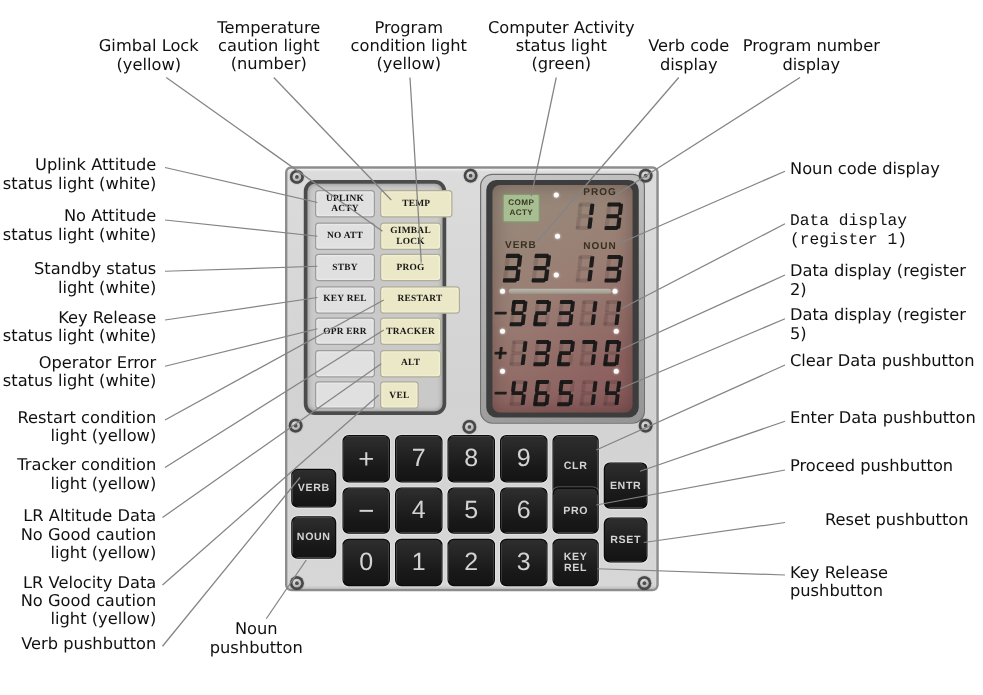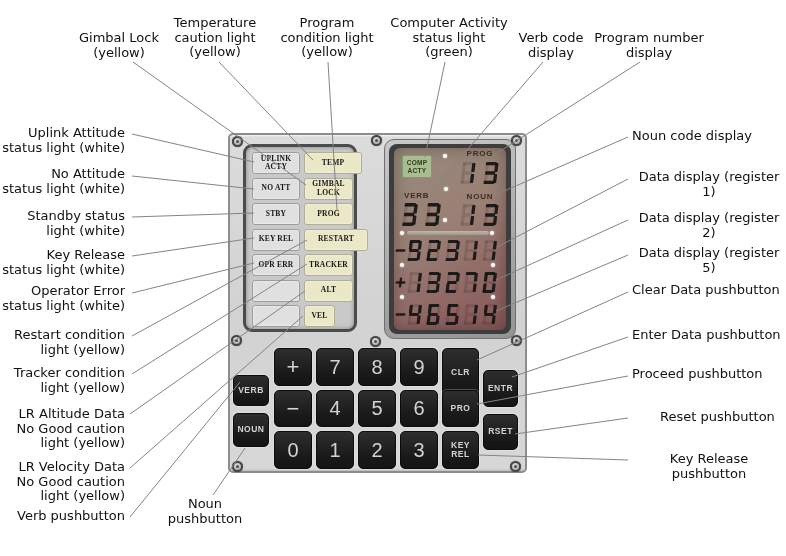--- a/index.html
+++ b/index.html
@@ -60,21 +60,21 @@
   .key.num{font-size:20px;}
   .key.sign{font-size:22px;}
   .key.word{font-size:8.5px;font-weight:bold;letter-spacing:.5px;line-height:9.5px;white-space:pre-line;}
 
   
   #lines{position:absolute;left:0;top:0;z-index:5;pointer-events:none;}
   .ann{position:absolute;z-index:6;font-size:13px;line-height:14.6px;color:#111;
        white-space:pre-line;}
   .ann.center{transform:translateX(-50%);text-align:center;}
   .ann.right{transform:translateX(-100%);text-align:right;}
-  .ann.left{text-align:center;}
+  .ann.left{text-align:left;}
 </style>
 </head>
 <body>
 
 <div class="stage">
   <svg id="lines" width="786" height="556">
       <line x1="133" y1="62" x2="306" y2="185" stroke="#848484" stroke-width="1"></line>
       <line x1="219" y1="62" x2="313" y2="160" stroke="#848484" stroke-width="1"></line>
       <line x1="328" y1="62" x2="337" y2="210" stroke="#848484" stroke-width="1"></line>
       <line x1="445" y1="62" x2="425" y2="157" stroke="#848484" stroke-width="1"></line>
@@ -487,21 +487,21 @@
       <div class="screw" style="left: 509.5px; top: 460.5px;">
         <div class="in"></div>
         <div class="dot"></div>
       </div>
     </div>
   <div id="annotations">
       <div class="ann center" style="left: 119px; top: 31px;">Gimbal Lock
 (yellow)</div>
       <div class="ann center" style="left: 215px; top: 16px;">Temperature
 caution light
-(yellow)</div>
+(number)</div>
       <div class="ann center" style="left: 327px; top: 16px;">Program
 condition light
 (yellow)</div>
       <div class="ann center" style="left: 449px; top: 16px;">Computer Activity
 status light
 (green)</div>
       <div class="ann center" style="left: 551px; top: 31px;">Verb code
 display</div>
       <div class="ann center" style="left: 649px; top: 31px;">Program number
 display</div>
@@ -522,21 +522,21 @@
       <div class="ann right" style="left: 125px; top: 407px;">LR Altitude Data
 No Good caution
 light (yellow)</div>
       <div class="ann right" style="left: 125px; top: 460px;">LR Velocity Data
 No Good caution
 light (yellow)</div>
       <div class="ann right" style="left: 125px; top: 509px;">Verb pushbutton</div>
       <div class="ann center" style="left: 205px; top: 497px;">Noun
 pushbutton</div>
       <div class="ann left" style="left: 632px; top: 129px;">Noun code display</div>
-      <div class="ann left" style="left: 632px; top: 170px;">Data display (register 1)</div>
+      <div class="ann left" style="left: 632px; top: 170px; font-family: Liberation Mono, monospace;">Data display (register 1)</div>
       <div class="ann left" style="left: 632px; top: 211px;">Data display (register 2)</div>
       <div class="ann left" style="left: 632px; top: 246px;">Data display (register 5)</div>
       <div class="ann left" style="left: 632px; top: 283px;">Clear Data pushbutton</div>
       <div class="ann left" style="left: 632px; top: 328px;">Enter Data pushbutton</div>
       <div class="ann left" style="left: 632px; top: 367px;">Proceed pushbutton</div>
       <div class="ann left" style="left: 660px; top: 410px;">Reset pushbutton</div>
       <div class="ann left" style="left: 632px; top: 452px;">Key Release pushbutton</div>
     </div>
 </div>
 

